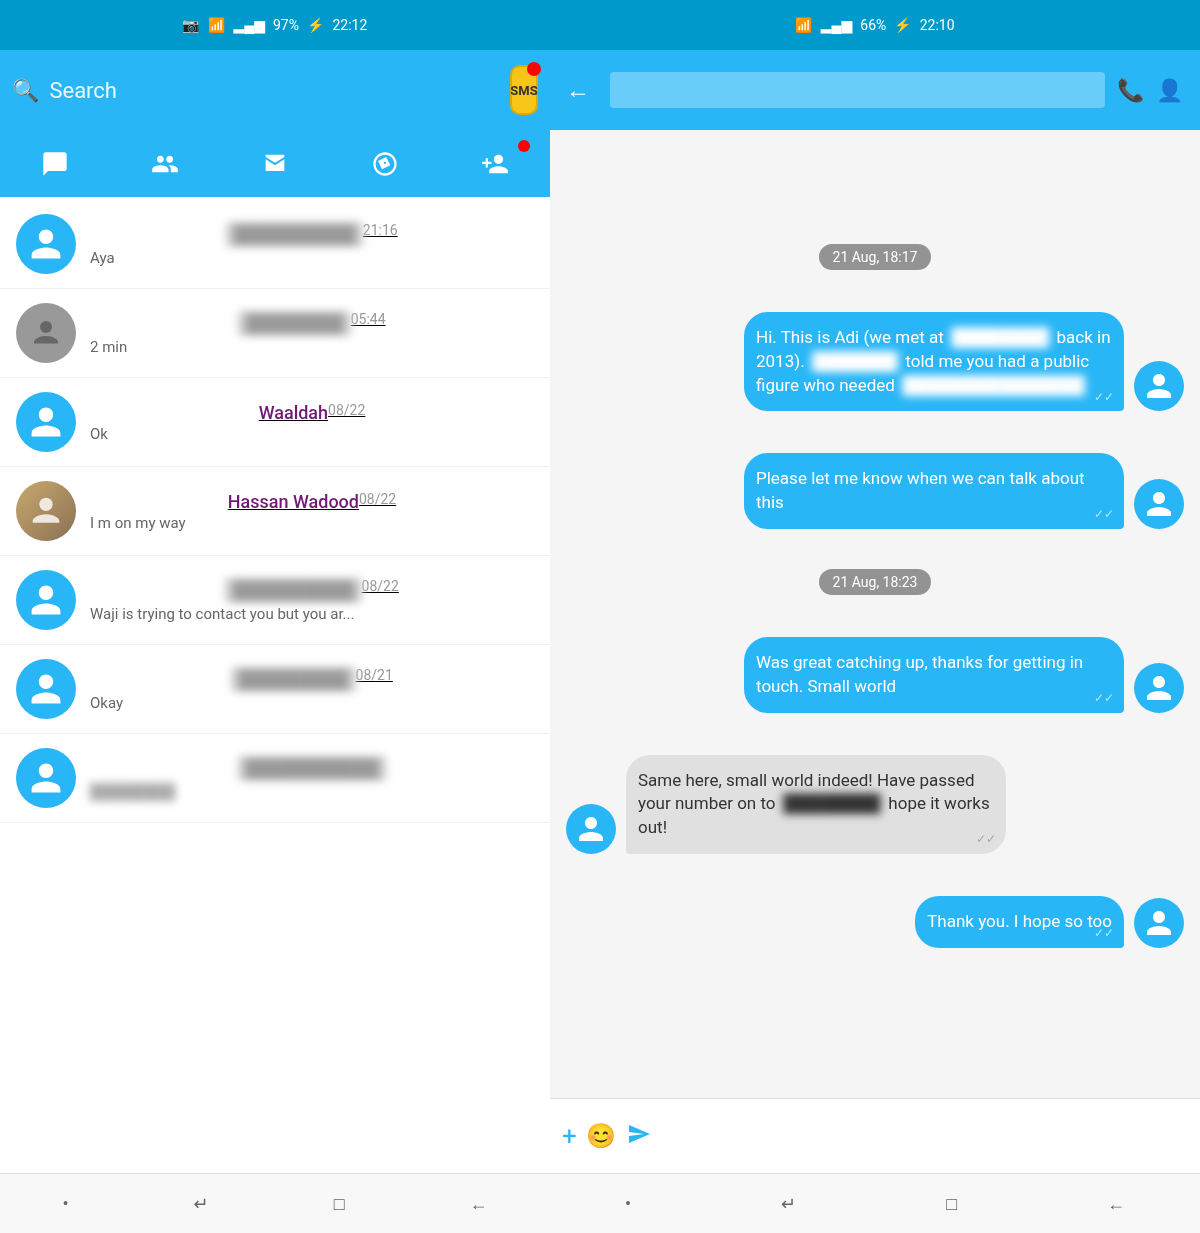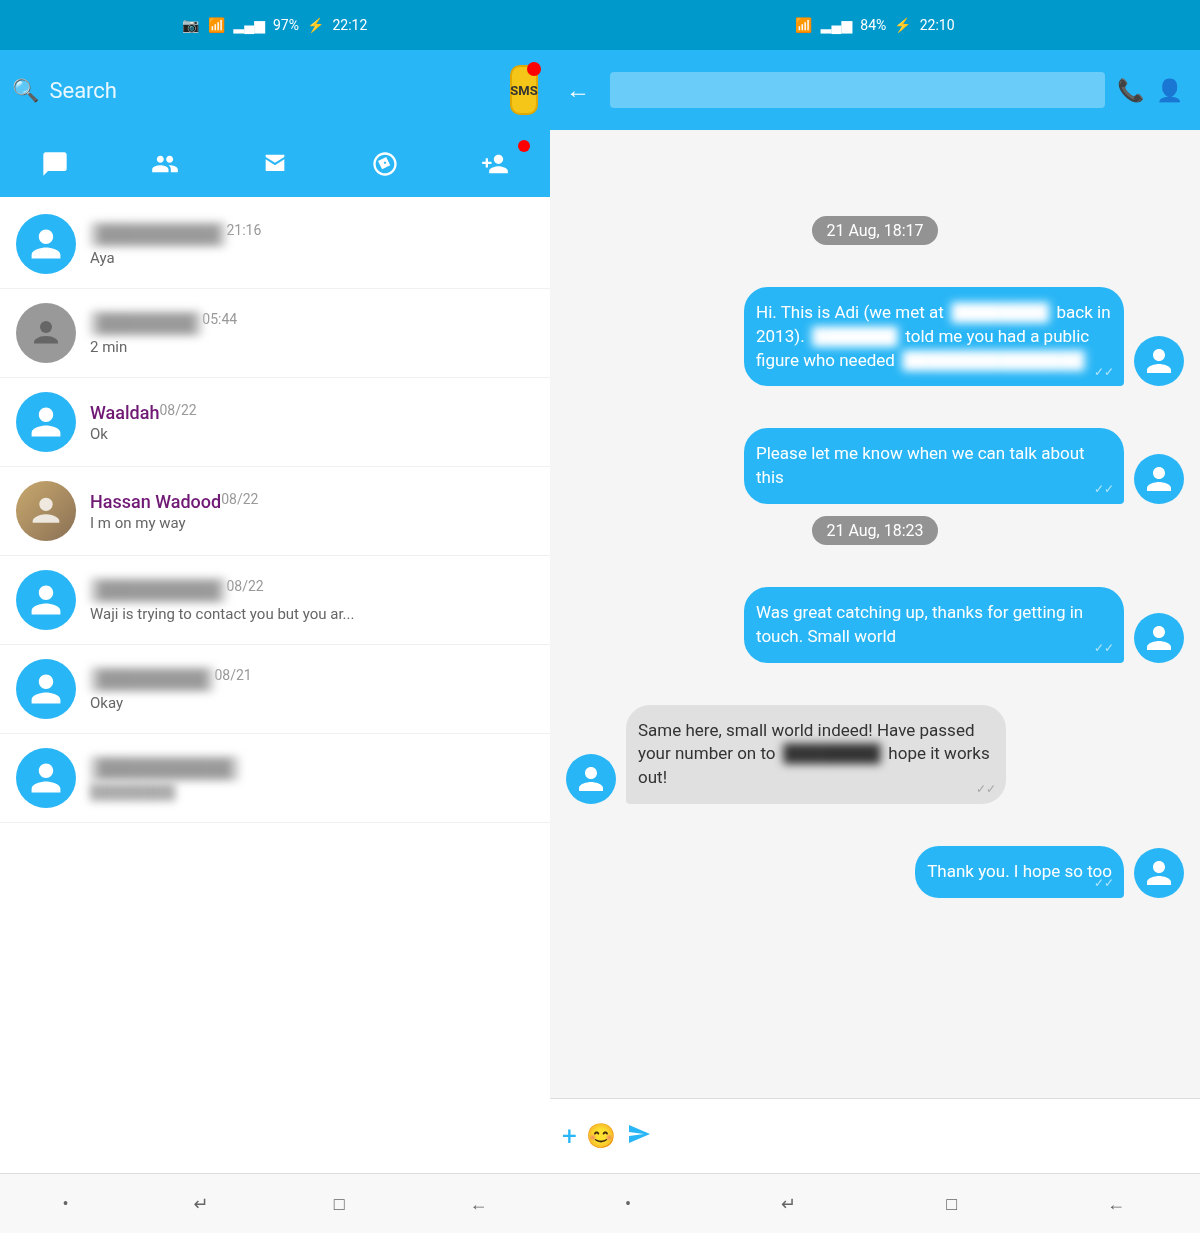--- a/index.html
+++ b/index.html
@@ -35,35 +35,35 @@
     .main-content { display: flex; flex: 1; overflow: hidden; }
 
     
     .left-panel { width: 550px; background: white; display: flex; flex-direction: column; overflow: hidden; }
     .conversation-list { flex: 1; overflow-y: auto; }
     .conv-item { display: flex; align-items: center; padding: 14px 16px; border-bottom: 1px solid #f0f0f0; gap: 14px; }
     .avatar { width: 60px; height: 60px; border-radius: 50%; background: #29b6f6; display: flex; align-items: center; justify-content: center; flex-shrink: 0; overflow: hidden; }
     .avatar svg { width: 36px; height: 36px; fill: white; }
     .avatar-photo { width: 60px; height: 60px; border-radius: 50%; background: #888; flex-shrink: 0; overflow: hidden; display: flex; align-items: center; justify-content: center; }
     .conv-info { flex: 1; min-width: 0; }
-    .conv-name-row { display: flex; justify-content: flex-start; }
+    .conv-name-row { display: flex; justify-content: center; text-decoration: underline; }
     .conv-name { font-size: 18px; font-weight: 500; color: #701a75; }
     .conv-name-blurred { font-size: 17px; color: #999; background: #ccc; border-radius: 4px; padding: 2px 8px; display: inline-block; filter: blur(4px); }
     .conv-message { font-size: 15px; color: #666; white-space: nowrap; overflow: hidden; text-overflow: ellipsis; margin-top: 2px; }
     .conv-time { font-size: 14px; color: #999; white-space: nowrap; }
 
     
     .bottom-bar-left { width: 550px; background: #29b6f6; height: 75px; display: flex; align-items: center; justify-content: center; position: relative; }
     .set-default-text { color: white; font-size: 18px; }
     .compose-fab { position: absolute; right: -30px; bottom: 5px; width: 65px; height: 65px; background: #f5a623; border-radius: 50%; display: flex; align-items: center; justify-content: center; color: white; font-size: 28px; z-index: 10; box-shadow: 0 3px 8px rgba(0,0,0,0.3); }
 
     
     .right-panel { flex: 1; background: #f5f5f5; display: flex; flex-direction: column; }
     .chat-messages { flex: 1; padding: 16px; overflow-y: auto; display: flex; flex-direction: column; gap: 12px; }
-    .date-badge { align-self: center; background: rgba(0,0,0,0.4); color: white; font-size: 16px; padding: 5px 14px; border-radius: 20px; }
+    .date-badge { align-self: center; background: rgba(0,0,0,0.4); color: white; font-size: 14px; padding: 5px 14px; border-radius: 20px; margin-top: 28px; }
     .message-row { display: flex; align-items: flex-end; gap: 10px; }
     .message-row.sent { flex-direction: row-reverse; }
     .message-row.received { flex-direction: row; }
     .bubble { max-width: 380px; padding: 14px 12px; border-radius: 24px; font-size: 17px; line-height: 1.4; position: relative; margin-top: 30px; }
     .bubble.sent { background: #29b6f6; color: white; border-bottom-right-radius: 4px; }
     .bubble.received { background: #e0e0e0; color: #333; border-bottom-left-radius: 4px; }
     .bubble-tick { font-size: 12px; position: absolute; bottom: 6px; right: 10px; opacity: 0.8; }
     .bubble-tick.sent { color: rgba(255,255,255,0.8); }
     .bubble-tick.received { color: #999; }
     .chat-avatar { width: 50px; height: 50px; border-radius: 50%; background: #29b6f6; display: flex; align-items: center; justify-content: center; flex-shrink: 0; }
@@ -93,21 +93,21 @@
     <span>📷</span>
     <span>📶</span>
     <span>▂▄▆</span>
     <span>97%</span>
     <span>⚡</span>
     <span>22:12</span>
   </div>
   <div class="status-bar-right">
     <span>📶</span>
     <span>▂▄▆</span>
-    <span>84%</span>
+    <span>66%</span>
     <span>⚡</span>
     <span>22:10</span>
   </div>
 </div>
 
 <div class="header-container">
   <div class="header-left">
     <span class="search-icon">🔍</span>
     <span class="search-text">Search</span>
     <div class="app-icon">

